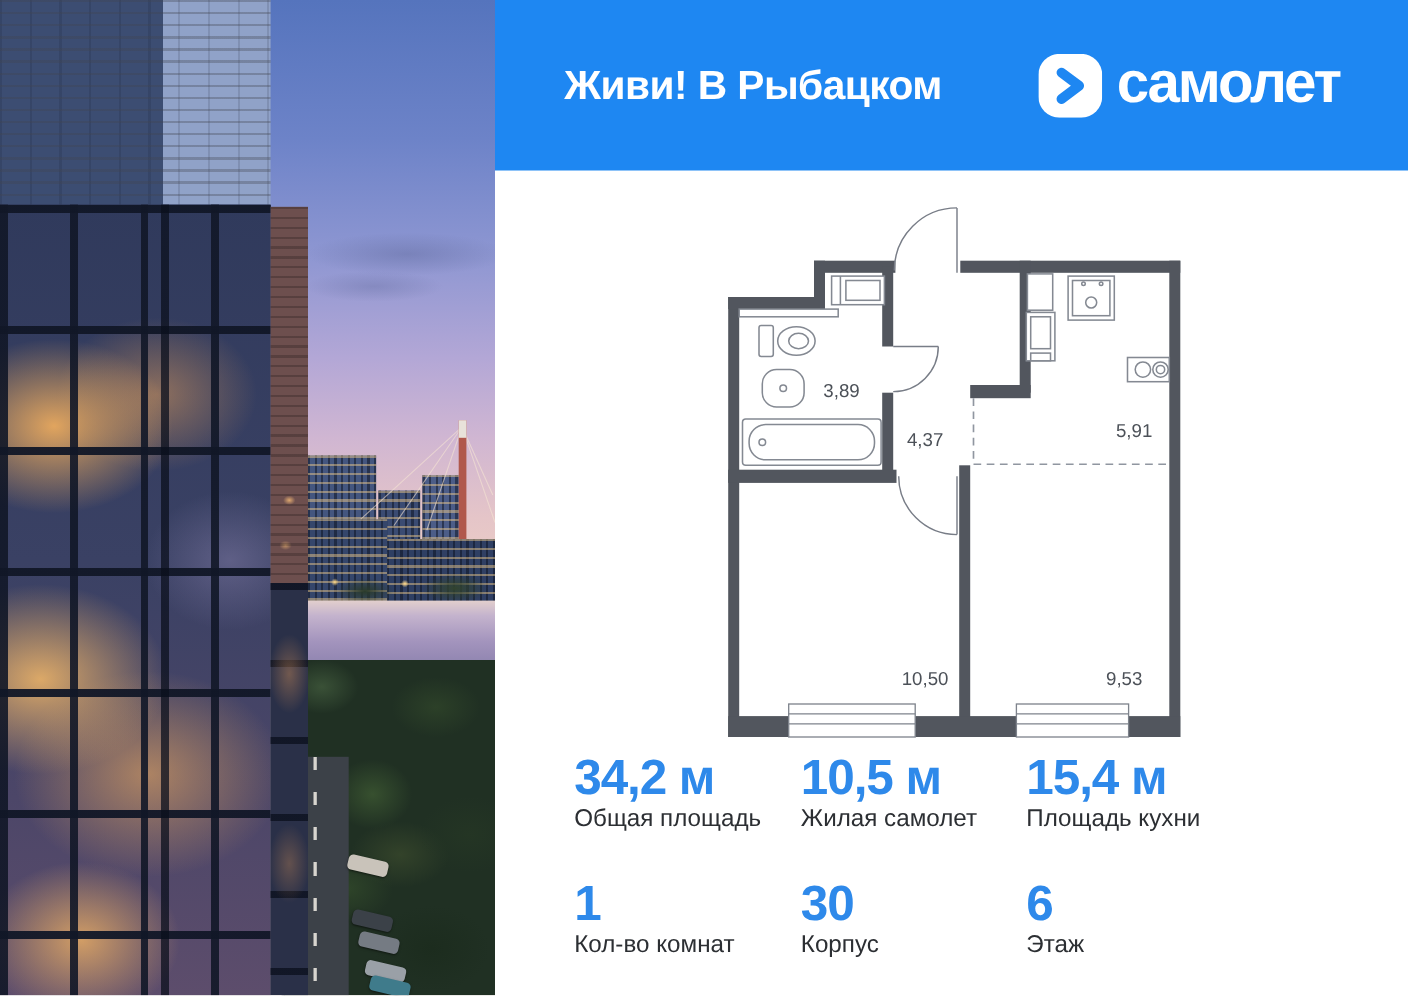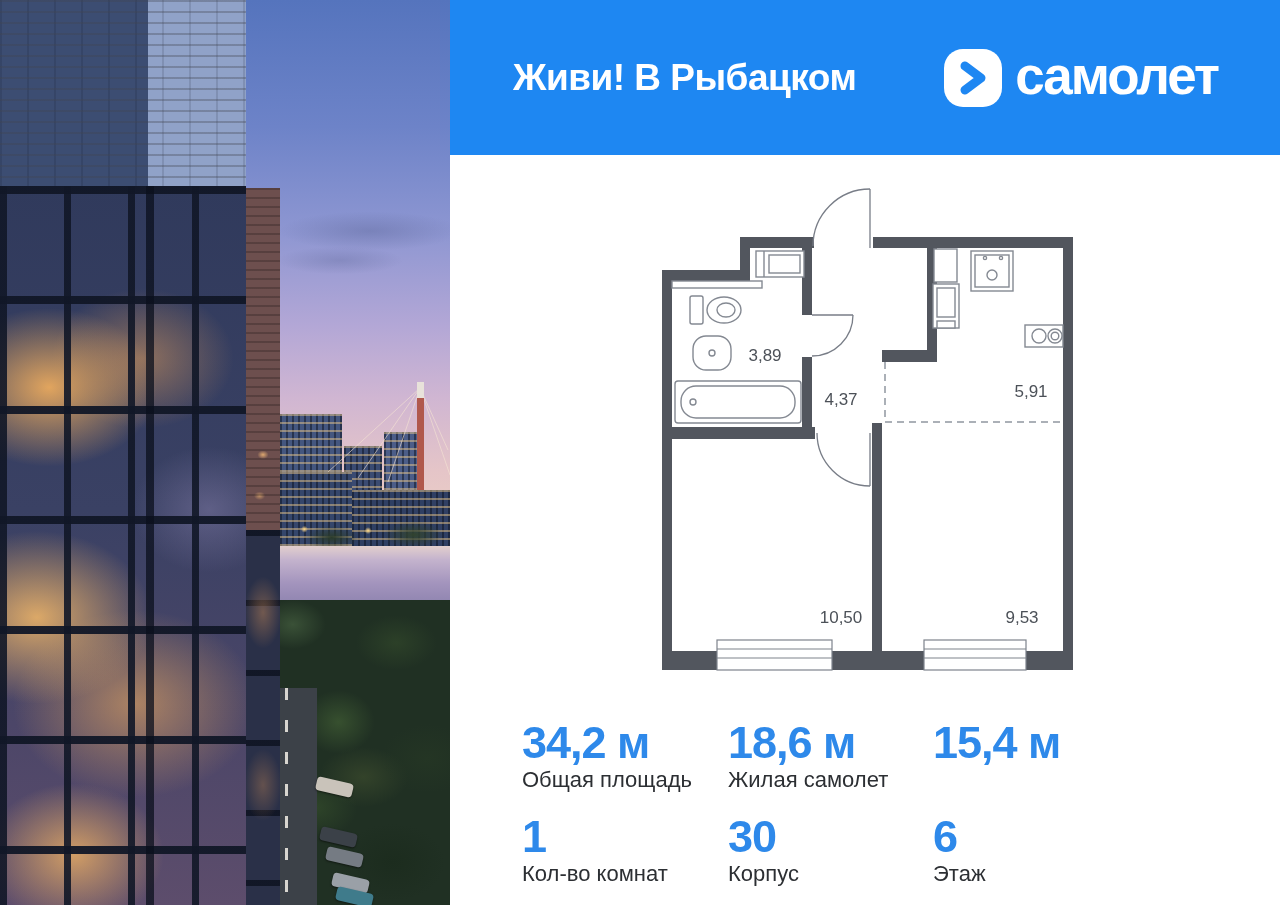--- a/index.html
+++ b/index.html
@@ -81,22 +81,22 @@
   .header{position:absolute;left:0;top:0;width:830px;height:155px;background:#1e87f2;
     display:flex;align-items:center;padding:0 62px 0 63px;box-sizing:border-box;}
   .title{color:#fff;font-size:37px;font-weight:700;letter-spacing:-.5px;white-space:nowrap;}
   .logo{margin-left:auto;display:flex;align-items:center;gap:13px;padding-left:43px;}
   .wordmark{color:#fff;font-size:53px;font-weight:700;letter-spacing:-2px;line-height:1;
     transform:translateY(-2px);}
 
   .plan{position:absolute;left:210px;top:185px;width:420px;height:490px;}
   .plan text{font-family:"Liberation Sans","DejaVu Sans",sans-serif;font-size:17px;fill:#4c5158;}
 
-  .stats{position:absolute;left:72px;top:720px;width:700px;display:grid;
-    grid-template-columns:206px 205px 1fr;row-gap:24px;}
+  .stats{position:absolute;left:72px;top:684px;width:700px;display:grid;
+    grid-template-columns:206px 205px 1fr;row-gap:44px;}
   .num{color:#2e89ea;font-size:45px;line-height:45px;font-weight:700;letter-spacing:-1px;}
   .lbl{color:#2c2f33;font-size:22px;line-height:20px;margin-top:5px;}
 </style>
 </head>
 <body>
 
 <div class="card">
 
   <div class="photo">
     <div class="sky-cloud"></div>
@@ -231,25 +231,26 @@
       <text x="181" y="438" text-anchor="middle">10,50</text>
       <text x="362" y="438" text-anchor="middle">9,53</text>
     </svg>
 
     <div class="stats">
       <div class="stat">
         <div class="num">34,2 м</div>
         <div class="lbl">Общая площадь</div>
       </div>
       <div class="stat">
-        <div class="num">18,6 м</div>
+        <div class="num">10,5 м</div>
         <div class="lbl">Жилая самолет</div>
       </div>
       <div class="stat">
         <div class="num">15,4 м</div>
+        <div class="lbl">Площадь кухни</div>
       </div>
       <div class="stat">
         <div class="num">1</div>
         <div class="lbl">Кол-во комнат</div>
       </div>
       <div class="stat">
         <div class="num">30</div>
         <div class="lbl">Корпус</div>
       </div>
       <div class="stat">

